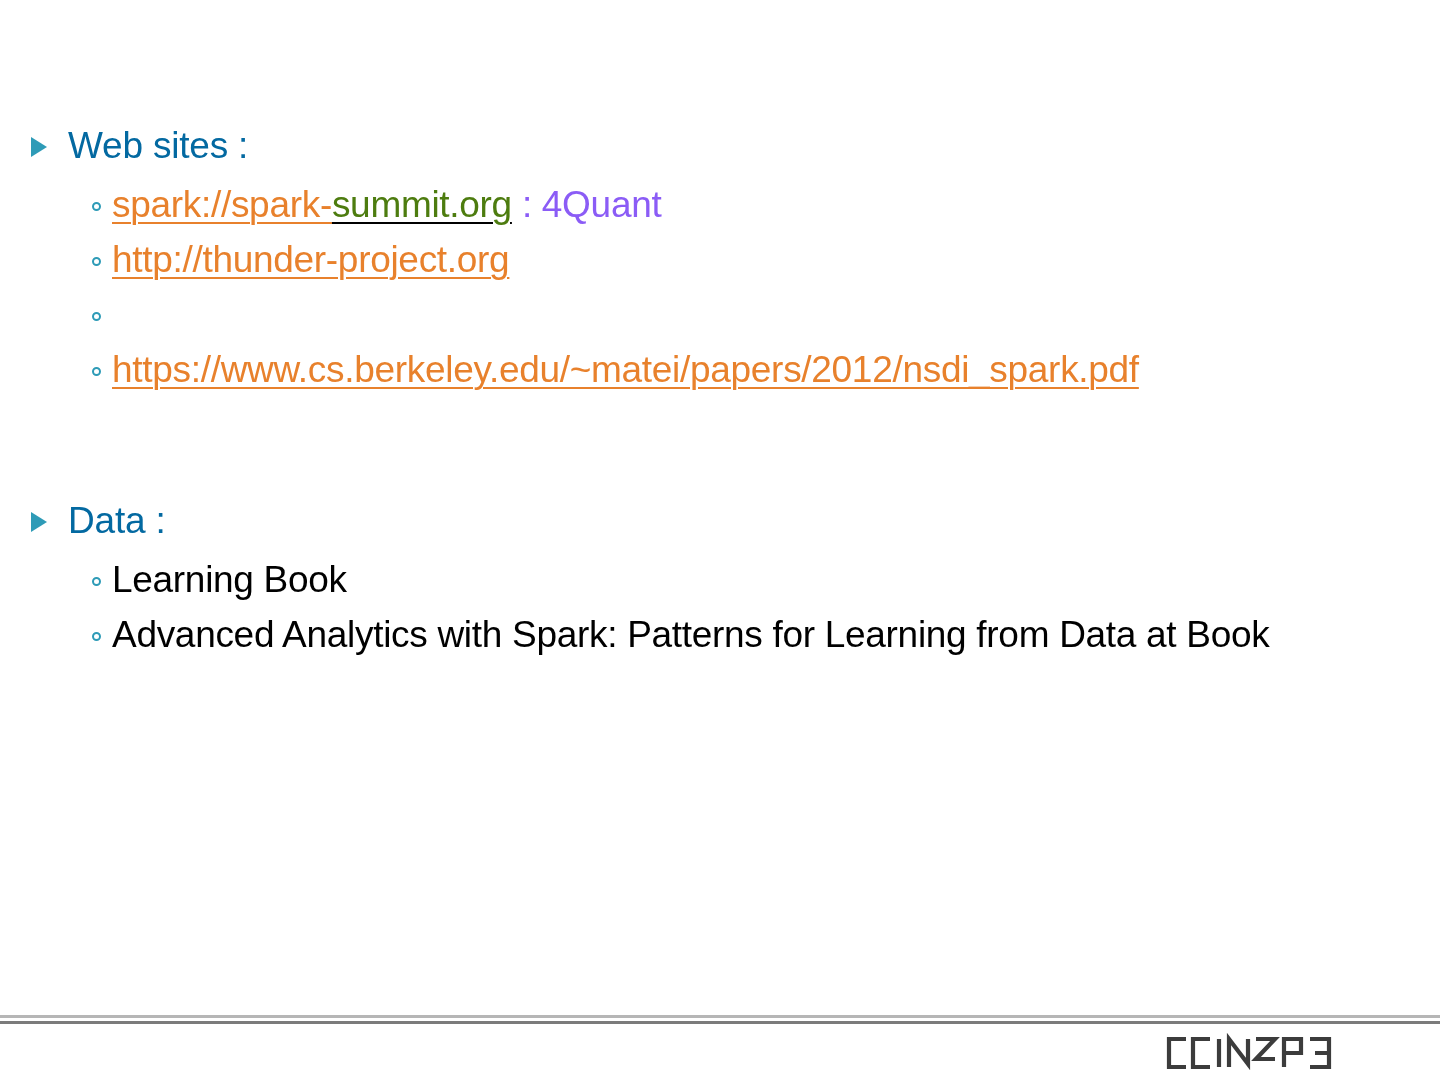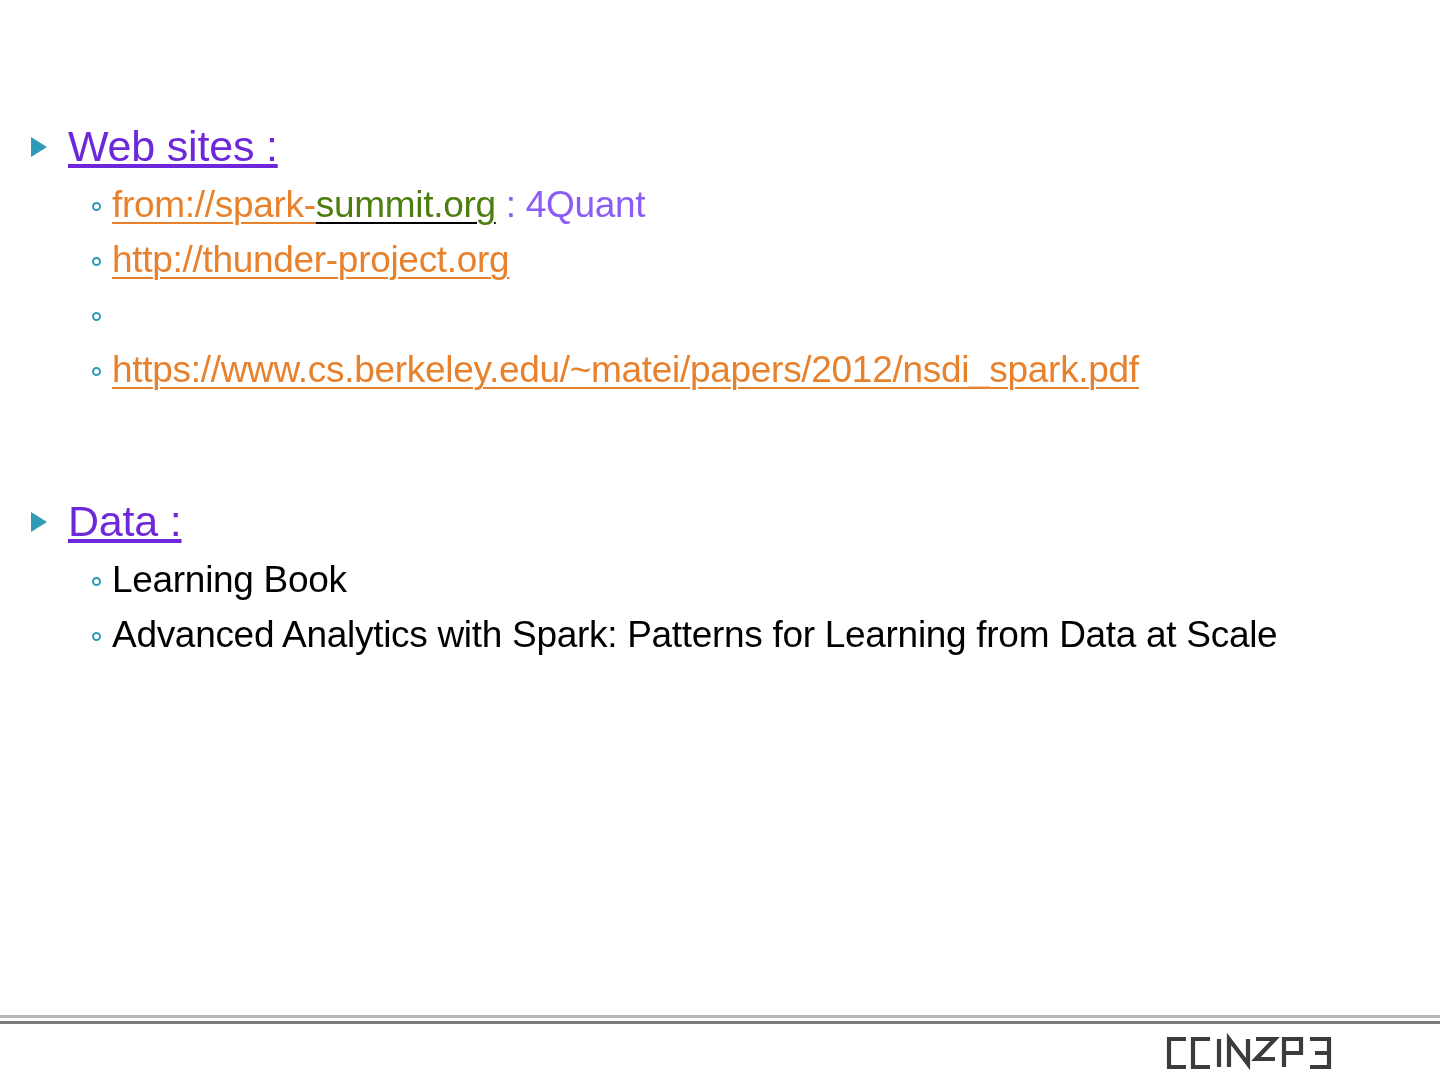--- a/index.html
+++ b/index.html
@@ -43,26 +43,25 @@
     top: 19px;
     width: 0;
     height: 0;
     border-top: 10px solid transparent;
     border-bottom: 10px solid transparent;
     border-left: 16px solid #2e9bb7;
   }
 
   .l1-text {
     display: inline-block;
-    font-size: 43px;
+    font-size: 37px;
     line-height: 56px;
     font-weight: normal;
-    color: #6d28d9;
+    color: #0369a1;
     letter-spacing: -0.2px;
-    text-decoration: underline;
   }
 
   
   .l2-row {
     position: relative;
     display: block;
     padding-left: 112px;
     padding-right: 20px;
     margin: 0;
     min-height: 55px;
@@ -153,21 +152,21 @@
 
   <div class="content">
 
     <div class="l1-row">
       <span class="l1-marker"></span>
       <span class="l1-text">Web sites :</span>
     </div>
 
     <div class="l2-row">
       <span class="l2-marker"></span>
-      <span class="l2-text"><a class="lnk" href="#">from://spark-</a><a class="lnk-dark" href="#">summit.org</a><span class="plain"> : 4Quant</span></span>
+      <span class="l2-text"><a class="lnk" href="#">spark://spark-</a><a class="lnk-dark" href="#">summit.org</a><span class="plain"> : 4Quant</span></span>
     </div>
 
     <div class="l2-row">
       <span class="l2-marker"></span>
       <span class="l2-text"><a class="lnk" href="#">http://thunder-project.org</a></span>
     </div>
 
     <div class="l2-row">
       <span class="l2-marker"></span>
     </div>
@@ -184,21 +183,21 @@
       <span class="l1-text">Data :</span>
     </div>
 
     <div class="l2-row">
       <span class="l2-marker"></span>
       <span class="l2-text">Learning Book</span>
     </div>
 
     <div class="l2-row">
       <span class="l2-marker"></span>
-      <span class="l2-text">Advanced Analytics with Spark: Patterns for Learning from Data at Scale</span>
+      <span class="l2-text">Advanced Analytics with Spark: Patterns for Learning from Data at Book</span>
     </div>
 
   </div>
 
   <div class="footer-rule-top"></div>
   <div class="footer-rule-bottom"></div>
 
   <div class="footer-logo" title="CCIN2P3">
     <svg viewBox="0 0 180 44" width="180" height="44" aria-hidden="true">
       <g fill="none" stroke="#3c3c3c" stroke-width="4.2" stroke-linecap="butt">

